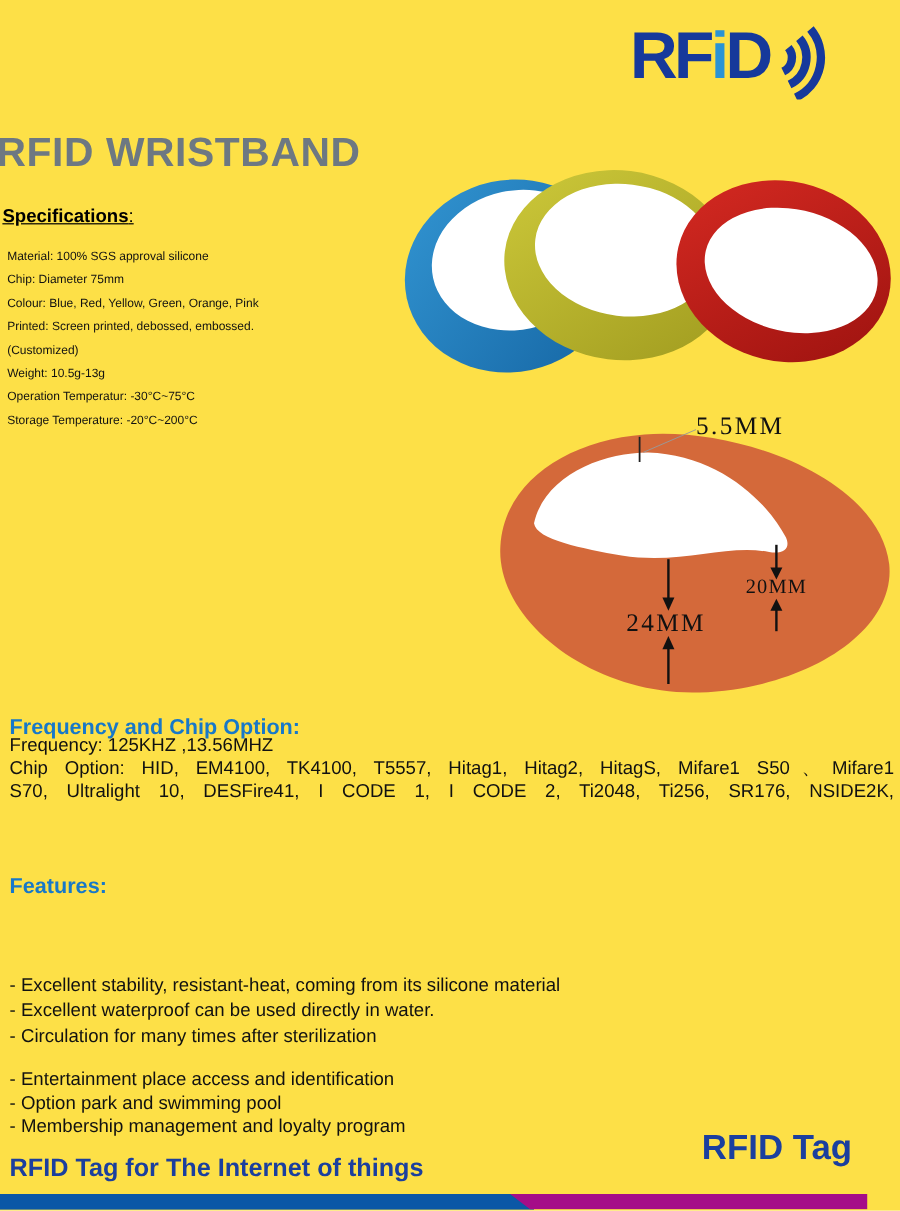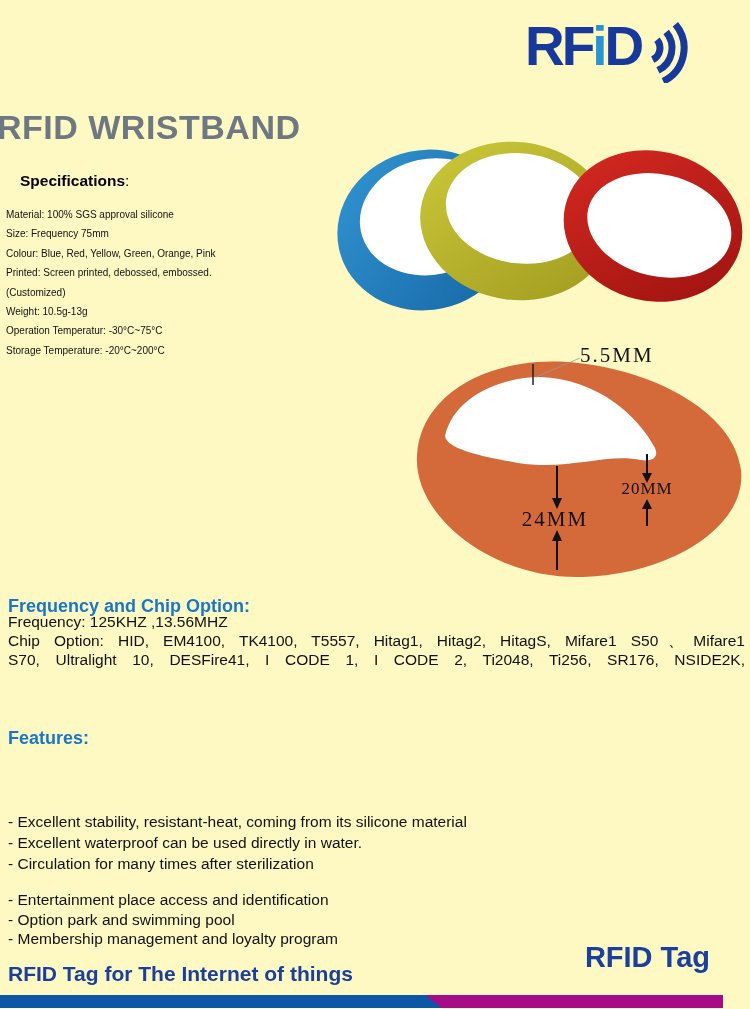--- a/index.html
+++ b/index.html
@@ -1,25 +1,25 @@
 <!DOCTYPE html>
 <html><head>
 <meta charset="utf-8">
 <style>
   html,body{margin:0;padding:0;background:#fff;}
   .page{
-    position:relative;width:750px;height:1009px;background:#fef9c3;
+    position:relative;width:750px;height:1009px;background:#fde047;
     font-family:"Liberation Sans",sans-serif;color:#111;overflow:hidden;
   }
   .abs{position:absolute;}
   .title{
     left:-3px;top:108px;font-size:34px;font-weight:bold;color:#6d7882;
     letter-spacing:0.5px;white-space:nowrap;
   }
-  .spec-heading{left:20px;top:172px;font-size:15.5px;color:#000;}
+  .spec-heading{left:2px;top:172px;font-size:15.5px;color:#000;text-decoration:underline;}
   .spec-heading .word{font-weight:bold;}
   .spec-lines{left:6px;top:205px;font-size:10px;line-height:19.4px;color:#111;white-space:nowrap;}
   .section-heading{font-size:18px;font-weight:bold;color:#1778c9;white-space:nowrap;}
   .freq-heading{left:8px;top:584px;margin-top:12px;}
   .features-heading{left:8px;top:728px;}
   .app-heading{left:8px;top:852px;}
   .freq-body{left:8px;top:613px;width:737px;font-size:15.5px;line-height:18.9px;color:#111;}
   .chip-line.justify{text-align:justify;text-align-last:justify;}
   .features-list{left:8px;top:763px;font-size:15.5px;line-height:21px;color:#111;white-space:nowrap;margin-top:48px;}
   .app-list{left:8px;top:890px;font-size:15.5px;line-height:19.7px;color:#111;white-space:nowrap;}
@@ -45,21 +45,21 @@
       <path d="M 144.8 10.8 A 37 37 0 0 1 144.8 69.2"></path>
     </g>
   </svg>
 
   <div class="abs title">RFID WRISTBAND</div>
 
   <div class="abs spec-heading"><span class="word">Specifications</span><span>:</span></div>
 
   <div class="abs spec-lines">
     <div>Material: 100% SGS approval silicone</div>
-    <div>Size: Frequency 75mm</div>
+    <div>Chip: Diameter 75mm</div>
     <div>Colour: Blue, Red, Yellow, Green, Orange, Pink</div>
     <div>Printed: Screen printed, debossed, embossed.</div>
     <div>(Customized)</div>
     <div>Weight: 10.5g-13g</div>
     <div>Operation Temperatur: -30°C~75°C</div>
     <div>Storage Temperature: -20°C~200°C</div>
   </div>
 
   <svg class="abs photo-svg" viewBox="0 0 415 175">
     <defs>

